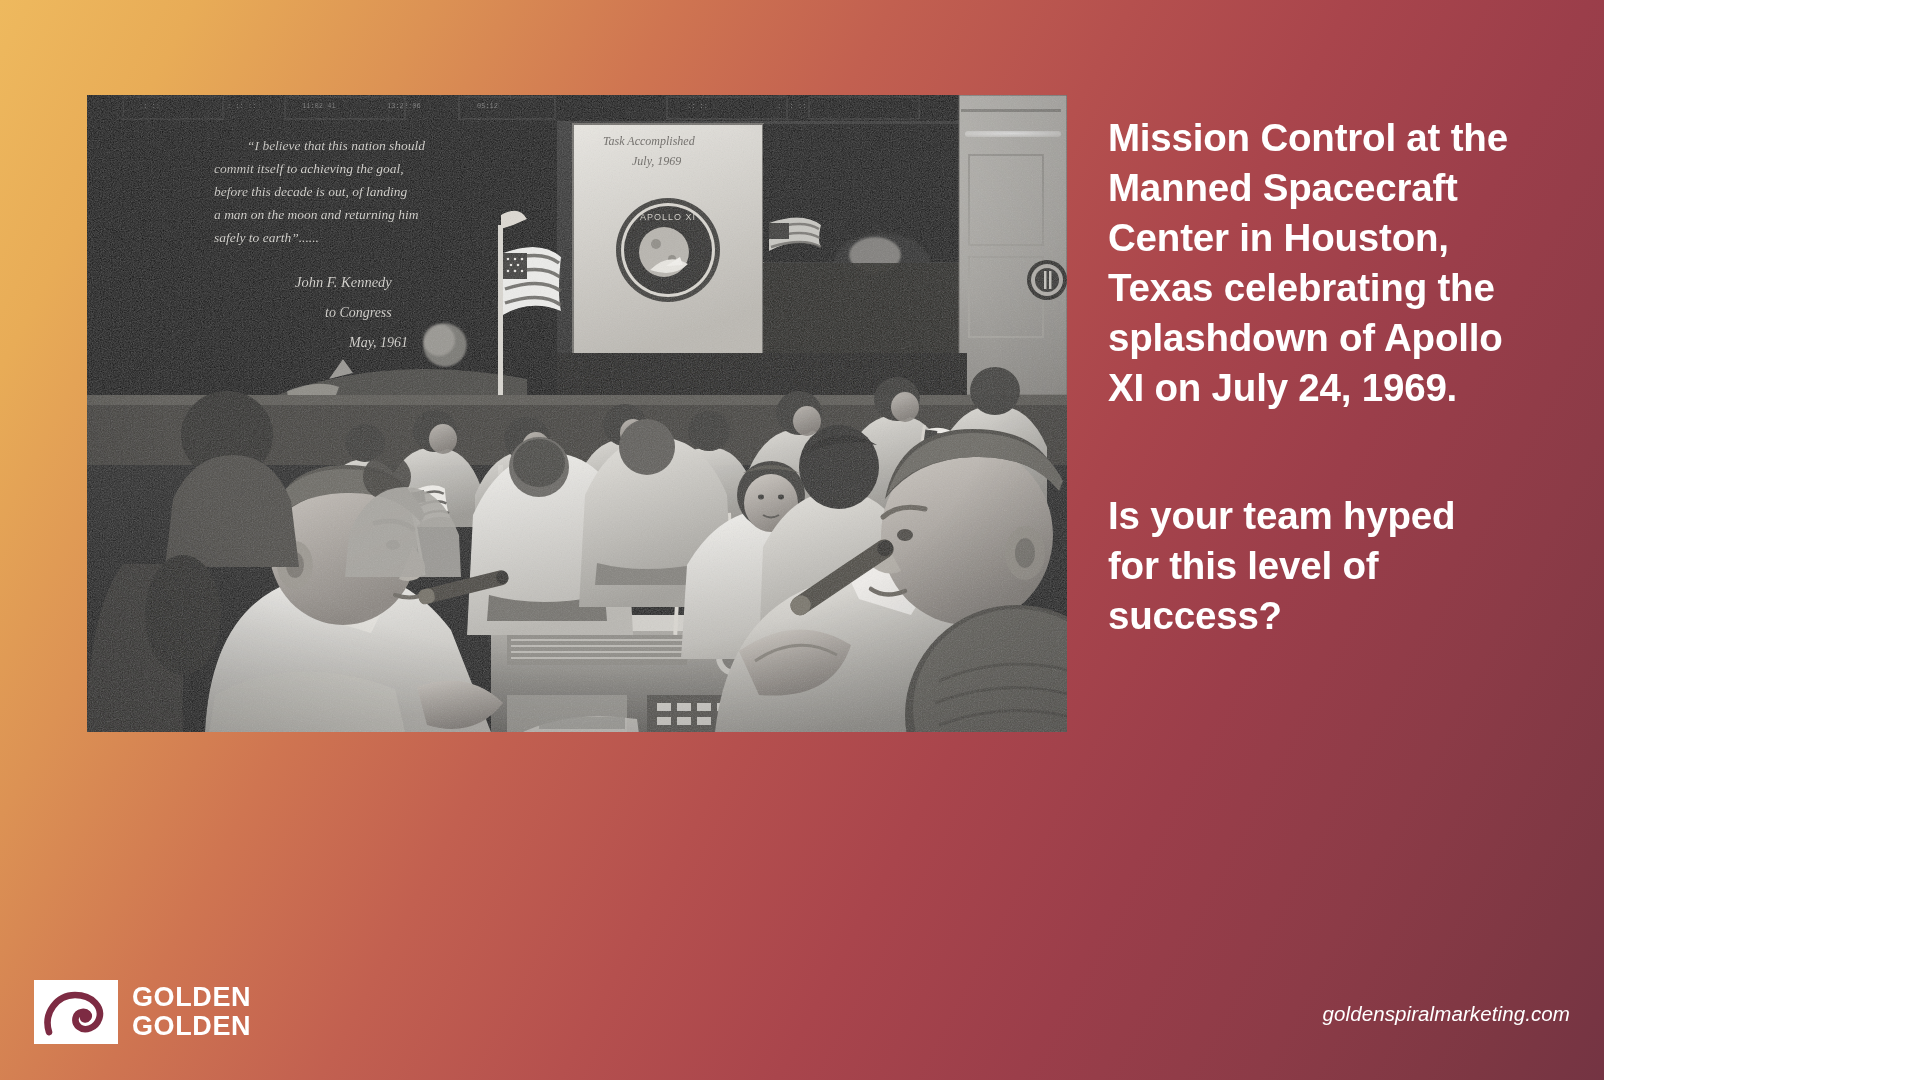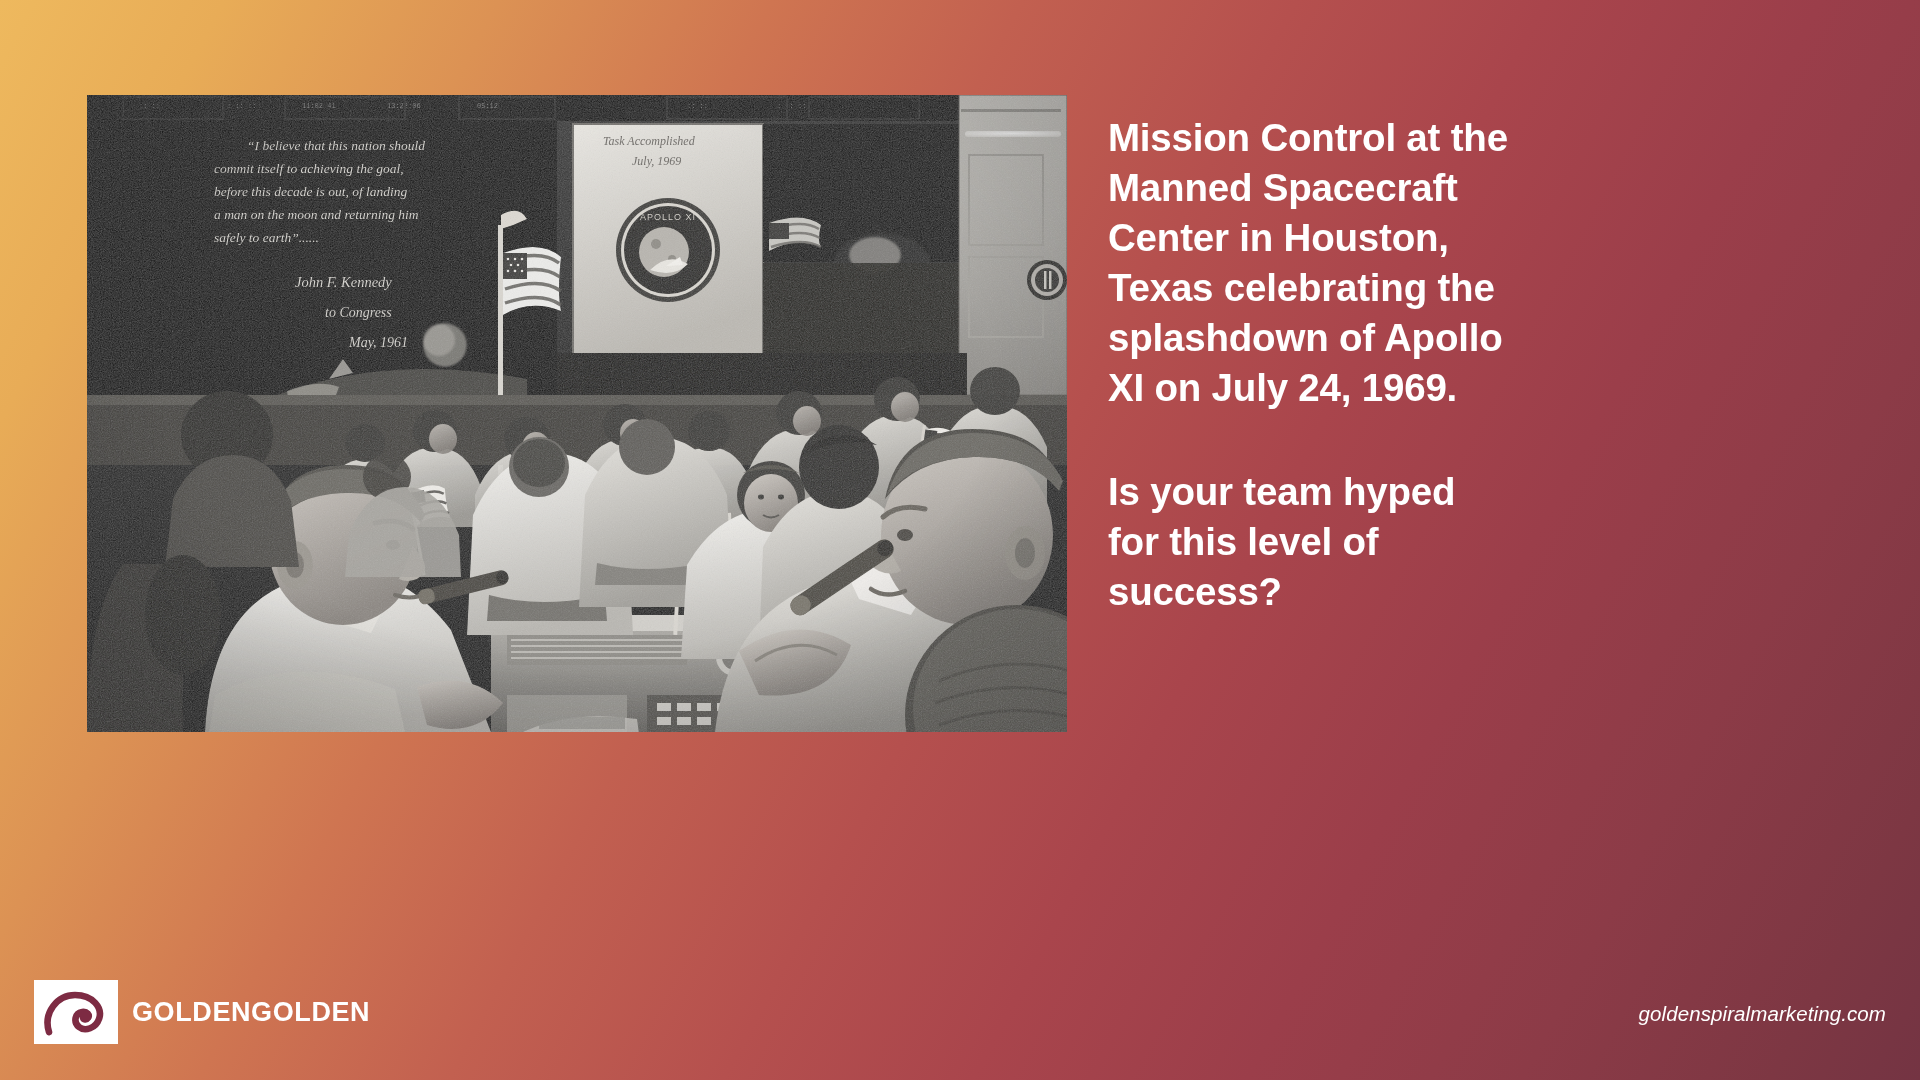--- a/index.html
+++ b/index.html
@@ -6,21 +6,21 @@
 
   html, body {
     width: 1920px;
     height: 1080px;
     overflow: hidden;
     font-family: "Liberation Sans", sans-serif;
   }
 
   #canvas {
     position: relative;
-    width: 1920px;
+    width: 1604px;
     height: 1080px;
     background:
       linear-gradient(118deg,
         #eeb95e 0%,
         #e8ac57 9%,
         #dc9254 20%,
         #cf7551 31%,
         #c26050 41%,
         #b5504e 52%,
         #a9454c 62%,
@@ -54,21 +54,21 @@
 
   .caption-para {
     color: #ffffff;
     font-weight: bold;
     font-size: 38.5px;
     line-height: 50px;
     letter-spacing: -0.2px;
     white-space: pre-line;
   }
 
-  #caption-para-2 { margin-top: 54px; }
+  #caption-para-2 { margin-top: 78px; }
 
   
   #logo-lockup {
     position: absolute;
     left: 34px;
     bottom: 36px;
     display: flex;
     align-items: center;
     gap: 14px;
     height: 64px;
@@ -80,21 +80,21 @@
     background: #ffffff;
     display: flex;
     align-items: center;
     justify-content: center;
   }
 
   #logo-mark svg { display: block; }
 
   #logo-wordmark {
     display: flex;
-    flex-direction: row;
+    flex-direction: column;
     justify-content: center;
     color: #ffffff;
     font-weight: bold;
     font-size: 27px;
     line-height: 29px;
     letter-spacing: 0.6px;
   }
 
   
   #site-url {

